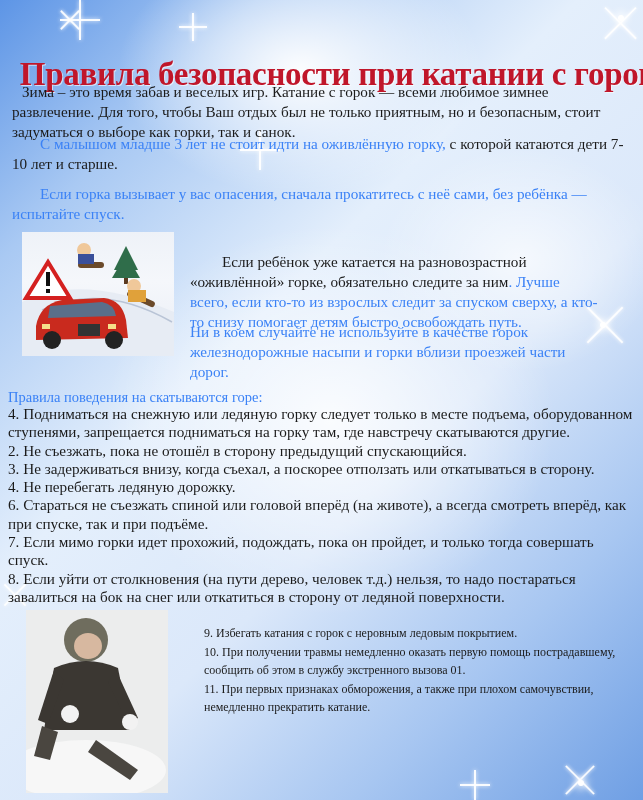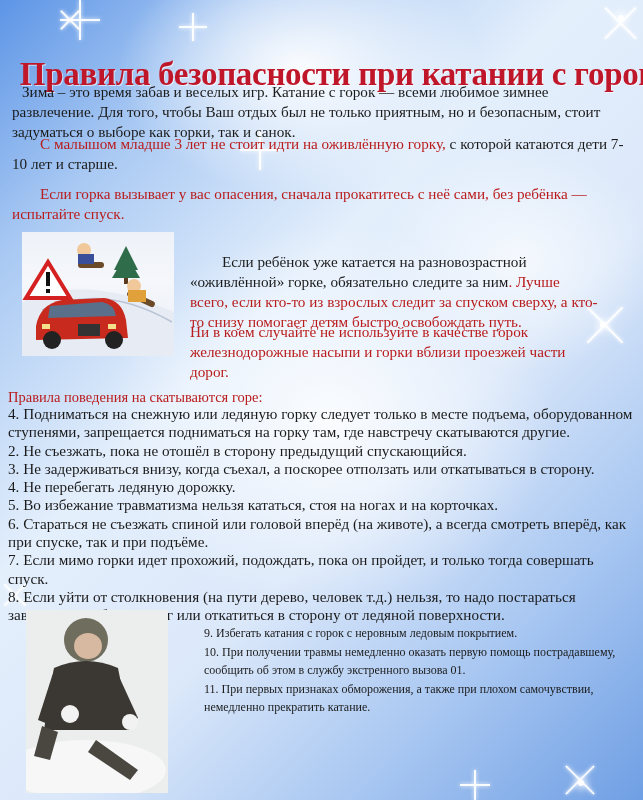--- a/index.html
+++ b/index.html
@@ -20,21 +20,21 @@
   .sparkle::before { width:2px; height:var(--s); box-shadow:0 0 4px #fff; }
   .sparkle::after { height:2px; width:var(--s); box-shadow:0 0 4px #fff; }
   .sp-dot { position:absolute; width:6px; height:6px; border-radius:50%; background:#fff; box-shadow:0 0 8px 3px rgba(255,255,255,0.9); }
 
   .title {
     position:absolute; left:17px; top:34px; width:643px; text-align:center;
     font-size:33px; font-weight:bold; color:#c0162a; letter-spacing:-0.3px;
     text-shadow:1px 1px 0 rgba(255,255,255,0.6);
   }
   .para { position:absolute; font-size:15.2px; line-height:20px; color:#1b1b1b; }
-  .blue { color:#b91c1c; }
+  .blue { color:#3b82f6; }
   .dark { color:#1b1b1b; }
   .bold { font-weight:bold;margin-left:32px; }
 
   .img-box { position:absolute; background:#f7f9fc; overflow:hidden; }
   .sled-img { left:22px; top:232px; width:152px; height:124px; background:linear-gradient(180deg,#eef2f8 0%,#f5f7fb 40%,#e8edf5 100%); }
   .child-img { left:26px; top:610px; width:142px; height:183px; background:linear-gradient(170deg,#f3f3f3 0%,#e6e7ea 50%,#d9dadd 100%); }
 </style>
 </head>
 <body>
 
@@ -110,21 +110,20 @@
 
 <div class="para blue" style="left:8px;top:387px;width:620px;font-size:14.5px;">
   <span>Правила поведения на скатываются горе:</span>
 </div>
 
 <div class="para dark" style="left:8px;top:405px;width:628px;line-height:18.3px;">
   <div>4. Подниматься на снежную или ледяную горку следует только в месте подъема, оборудованном ступенями, запрещается подниматься на горку там, где навстречу скатываются другие.</div>
   <div>2. Не съезжать, пока не отошёл в сторону предыдущий спускающийся.</div>
   <div>3. Не задерживаться внизу, когда съехал, а поскорее отползать или откатываться в сторону.</div>
   <div>4. Не перебегать ледяную дорожку.</div>
-  <div>5. Во избежание травматизма нельзя кататься, стоя на ногах и на корточках.</div>
   <div>6. Стараться не съезжать спиной или головой вперёд (на животе), а всегда смотреть вперёд, как при спуске, так и при подъёме.</div>
   <div>7. Если мимо горки идет прохожий, подождать, пока он пройдет, и только тогда совершать спуск.</div>
   <div>8. Если уйти от столкновения (на пути дерево, человек т.д.) нельзя, то надо постараться завалиться на бок на снег или откатиться в сторону от ледяной поверхности.</div>
 </div>
 
 <div class="img-box child-img">
   <svg width="142" height="183" viewBox="0 0 142 183">
     <rect width="142" height="183" fill="#eceded"></rect>
     <ellipse cx="60" cy="160" rx="80" ry="30" fill="#f7f7f7"></ellipse>
 

